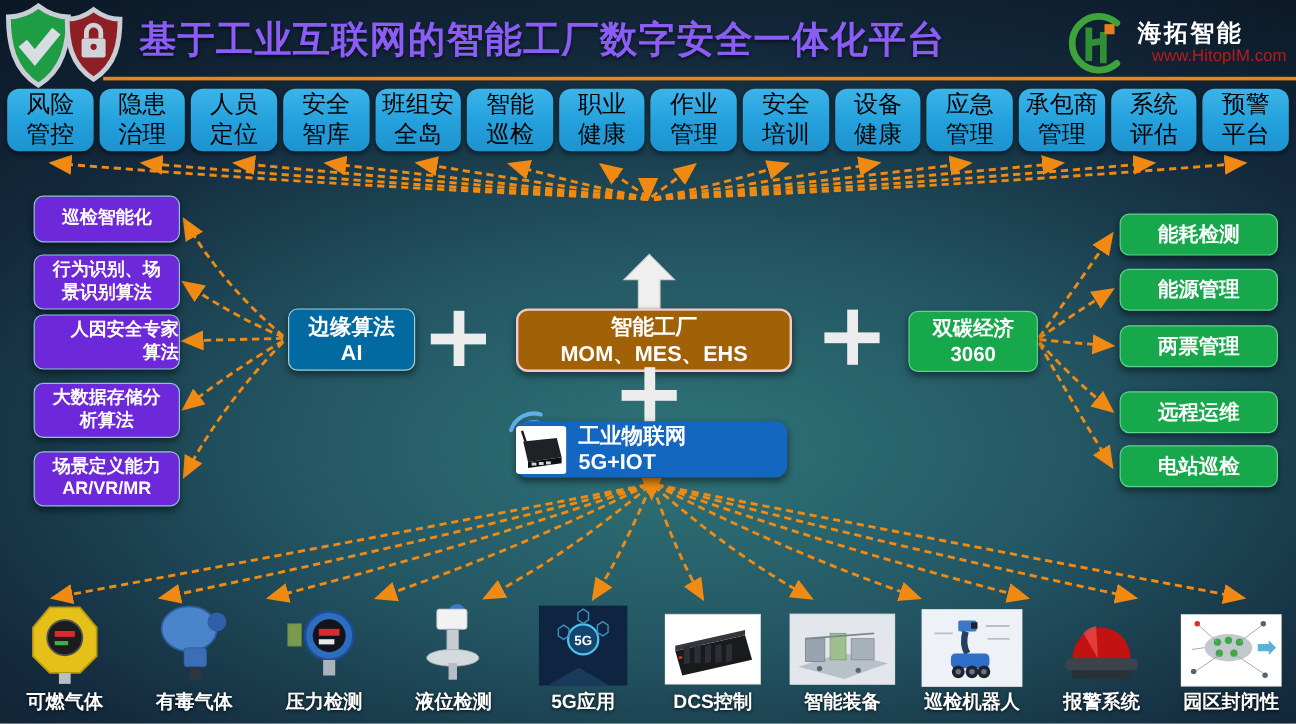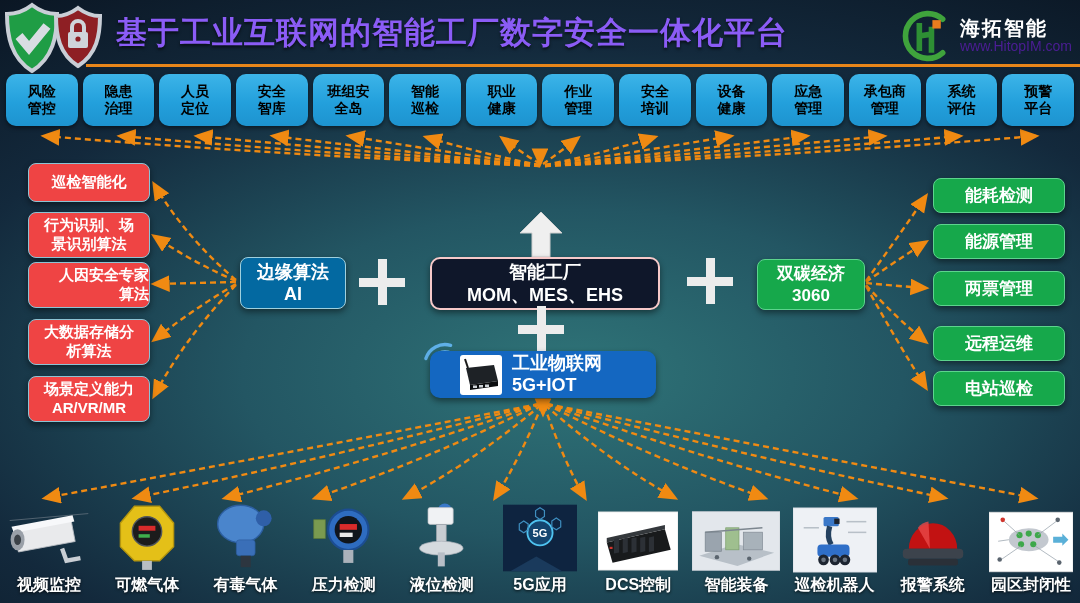--- a/index.html
+++ b/index.html
@@ -11,37 +11,37 @@
   .stage{position:absolute;inset:0;}
   
   .header{position:absolute;left:0;top:0;width:1080px;height:70px;}
   .header-line{position:absolute;left:86px;top:64px;width:994px;height:3px;background:#e8861a;}
   .shields{position:absolute;left:4px;top:2px;}
   .page-title{position:absolute;left:116px;top:12px;font-size:31px;font-weight:bold;color:#8b5cf6;
     text-shadow:0 2px 3px rgba(0,0,0,.6);letter-spacing:1px;white-space:nowrap;}
   .brand{position:absolute;right:8px;top:8px;display:flex;align-items:center;gap:8px;}
   .brand-text{display:flex;flex-direction:column;line-height:1.05;}
   .brand-name{font-size:20px;font-weight:bold;color:#ffffff;letter-spacing:2px;}
-  .brand-url{font-size:14px;color:#4c1d95;}
+  .brand-url{font-size:14px;color:#b91c1c;margin-left:12px;}
   
   .modules{position:absolute;left:6px;top:74px;width:1068px;height:52px;display:flex;gap:5px;}
   .module-btn{flex:1;background:linear-gradient(180deg,#3cb4e8 0%,#23a0dc 55%,#1d93cf 100%);
-    border-radius:10px;color:#000;font-weight:bold;font-size:14px;line-height:1.25;
+    border-radius:10px;color:#000;font-weight:normal;font-size:20px;line-height:1.25;
     display:flex;flex-direction:column;align-items:center;justify-content:center;
     box-shadow:0 2px 4px rgba(0,0,0,.5);cursor:pointer;white-space:nowrap;}
   
   .dbox{position:absolute;display:flex;flex-direction:column;align-items:center;justify-content:center;
     color:#fff;font-weight:bold;text-align:center;border-radius:8px;line-height:1.25;
     box-shadow:0 3px 6px rgba(0,0,0,.45);}
-  .teal{background:#ef4444;border:1px solid #8cc3d4;font-size:15px;}
+  .teal{background:#6d28d9;border:1px solid #8cc3d4;font-size:15px;}
   .left-col .dbox{left:28px;width:120px;}
   .edge-ai{left:240px;top:257px;width:104px;height:50px;background:#0369a1;border:1px solid #9fd0de;font-size:18px;}
   .app-box{left:428px;top:169px;width:222px;height:45px;background:#b25151;border:2px solid #d98b8b;font-size:17px;}
-  .factory-box{left:430px;top:257px;width:226px;height:49px;background:#0f172a;border:2px solid #f6c9c9;font-size:18px;border-radius:10px;}
-  .iot-box{left:430px;top:351px;width:226px;height:47px;background:#1467c1;border-radius:10px;flex-direction:row;gap:10px;font-size:18px;justify-content:flex-start;padding-left:30px;box-sizing:border-box;}
+  .factory-box{left:430px;top:257px;width:226px;height:49px;background:#a16207;border:2px solid #f6c9c9;font-size:18px;border-radius:10px;}
+  .iot-box{left:430px;top:351px;width:226px;height:47px;background:#1467c1;border-radius:10px;flex-direction:row;gap:10px;font-size:18px;justify-content:flex-start;padding-left:0;box-sizing:border-box;}
   .iot-text{display:flex;flex-direction:column;align-items:flex-start;line-height:1.2;}
   .carbon-box{left:757px;top:259px;width:106px;height:49px;background:#16a84b;border:1px solid #5cd48d;font-size:17px;}
   .green-sm{background:#16a84b;border:1px solid #5cd48d;font-size:17px;left:933px;width:130px;height:33px;}
   
   .plus{position:absolute;width:46px;height:46px;}
   .plus::before{content:"";position:absolute;left:0;top:19px;width:46px;height:9px;background:#ececec;}
   .plus::after{content:"";position:absolute;left:19px;top:0;width:9px;height:46px;background:#ececec;}
   
   .arrows{position:absolute;inset:0;pointer-events:none;}
   
@@ -277,33 +277,20 @@
     <div class="dbox green-sm" style="top:326px;">
         <span>远程运维</span>
       </div>
     <div class="dbox green-sm" style="top:371px;">
         <span>电站巡检</span>
       </div>
   </div>
 
   <div class="devices">
 
-    <div class="device">
-      <div class="device-img">
-        <svg width="96" height="70" viewBox="0 0 110 80">
-          <line x1="10" y1="20" x2="100" y2="12" stroke="#5a6a76" stroke-width="1"></line>
-          <polygon points="14,30 80,18 85,44 20,56" fill="#e9eaec" stroke="#b8bcc2"></polygon>
-          <polygon points="12,27 82,14 84,21 15,34" fill="#f7f8fa"></polygon>
-          <ellipse cx="19" cy="42" rx="8" ry="12" fill="#9aa0a8"></ellipse>
-          <ellipse cx="19" cy="42" rx="4" ry="6" fill="#3c4248"></ellipse>
-          <path d="M70,52 l5,14 l16,-3" stroke="#c9ced4" stroke-width="5" fill="none"></path>
-        </svg>
-      </div>
-      <div class="device-label">视频监控</div>
-    </div>
 
     <div class="device">
       <div class="device-img">
         <svg width="70" height="72" viewBox="0 0 100 100">
           <polygon points="32,6 68,6 88,30 88,64 68,84 32,84 12,64 12,30" fill="#e4c018" stroke="#b5960e" stroke-width="2"></polygon>
           <circle cx="50" cy="42" r="21" fill="#1c1c1c" stroke="#50555c" stroke-width="2"></circle>
           <rect x="38" y="34" width="24" height="7" fill="#d92b2b"></rect>
           <rect x="38" y="46" width="16" height="5" fill="#3fae4d"></rect>
           <rect x="43" y="84" width="14" height="13" fill="#b9bec4"></rect>
         </svg>

